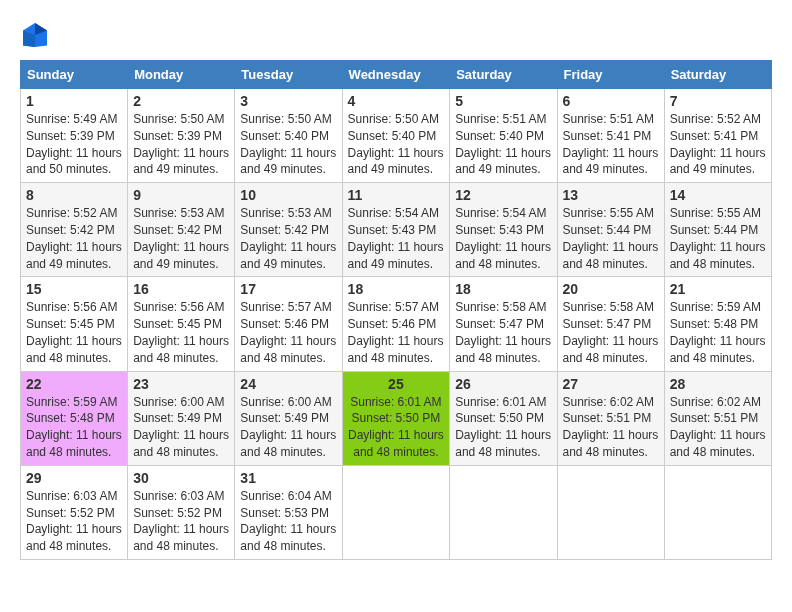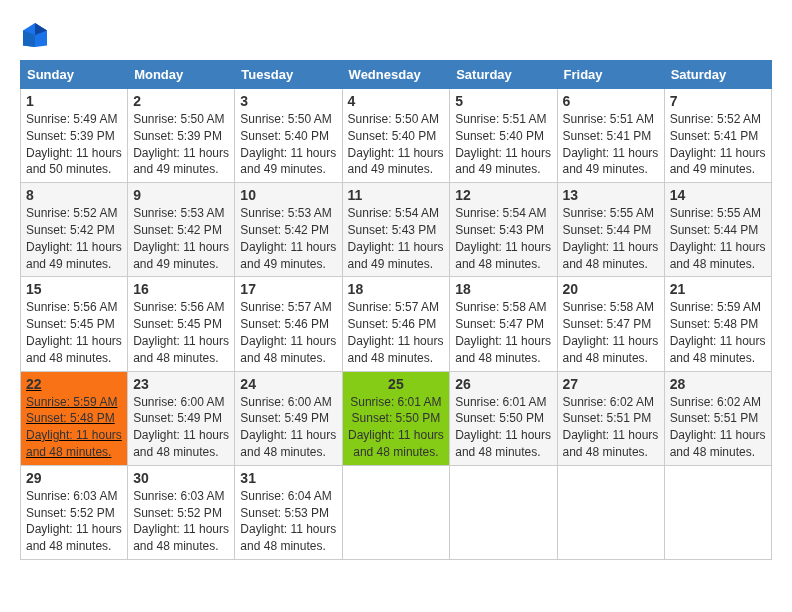--- a/index.html
+++ b/index.html
@@ -271,21 +271,21 @@
         </td>
         <td>
           <span class="day-num">21</span>
           <div class="day-info" style="white-space: pre-line;">Sunrise: 5:59 AM
 Sunset: 5:48 PM
 Daylight: 11 hours
 and 48 minutes.</div>
         </td>
       </tr>
       <tr>
-        <td style="background: #f97316; text-decoration: underline;">
+        <td style="background: #f0abfc;">
           <span class="day-num">22</span>
           <div class="day-info" style="white-space: pre-line;">Sunrise: 5:59 AM
 Sunset: 5:48 PM
 Daylight: 11 hours
 and 48 minutes.</div>
         </td>
         <td style="background: rgb(245, 245, 245);">
           <span class="day-num">23</span>
           <div class="day-info" style="white-space: pre-line;">Sunrise: 6:00 AM
 Sunset: 5:49 PM

